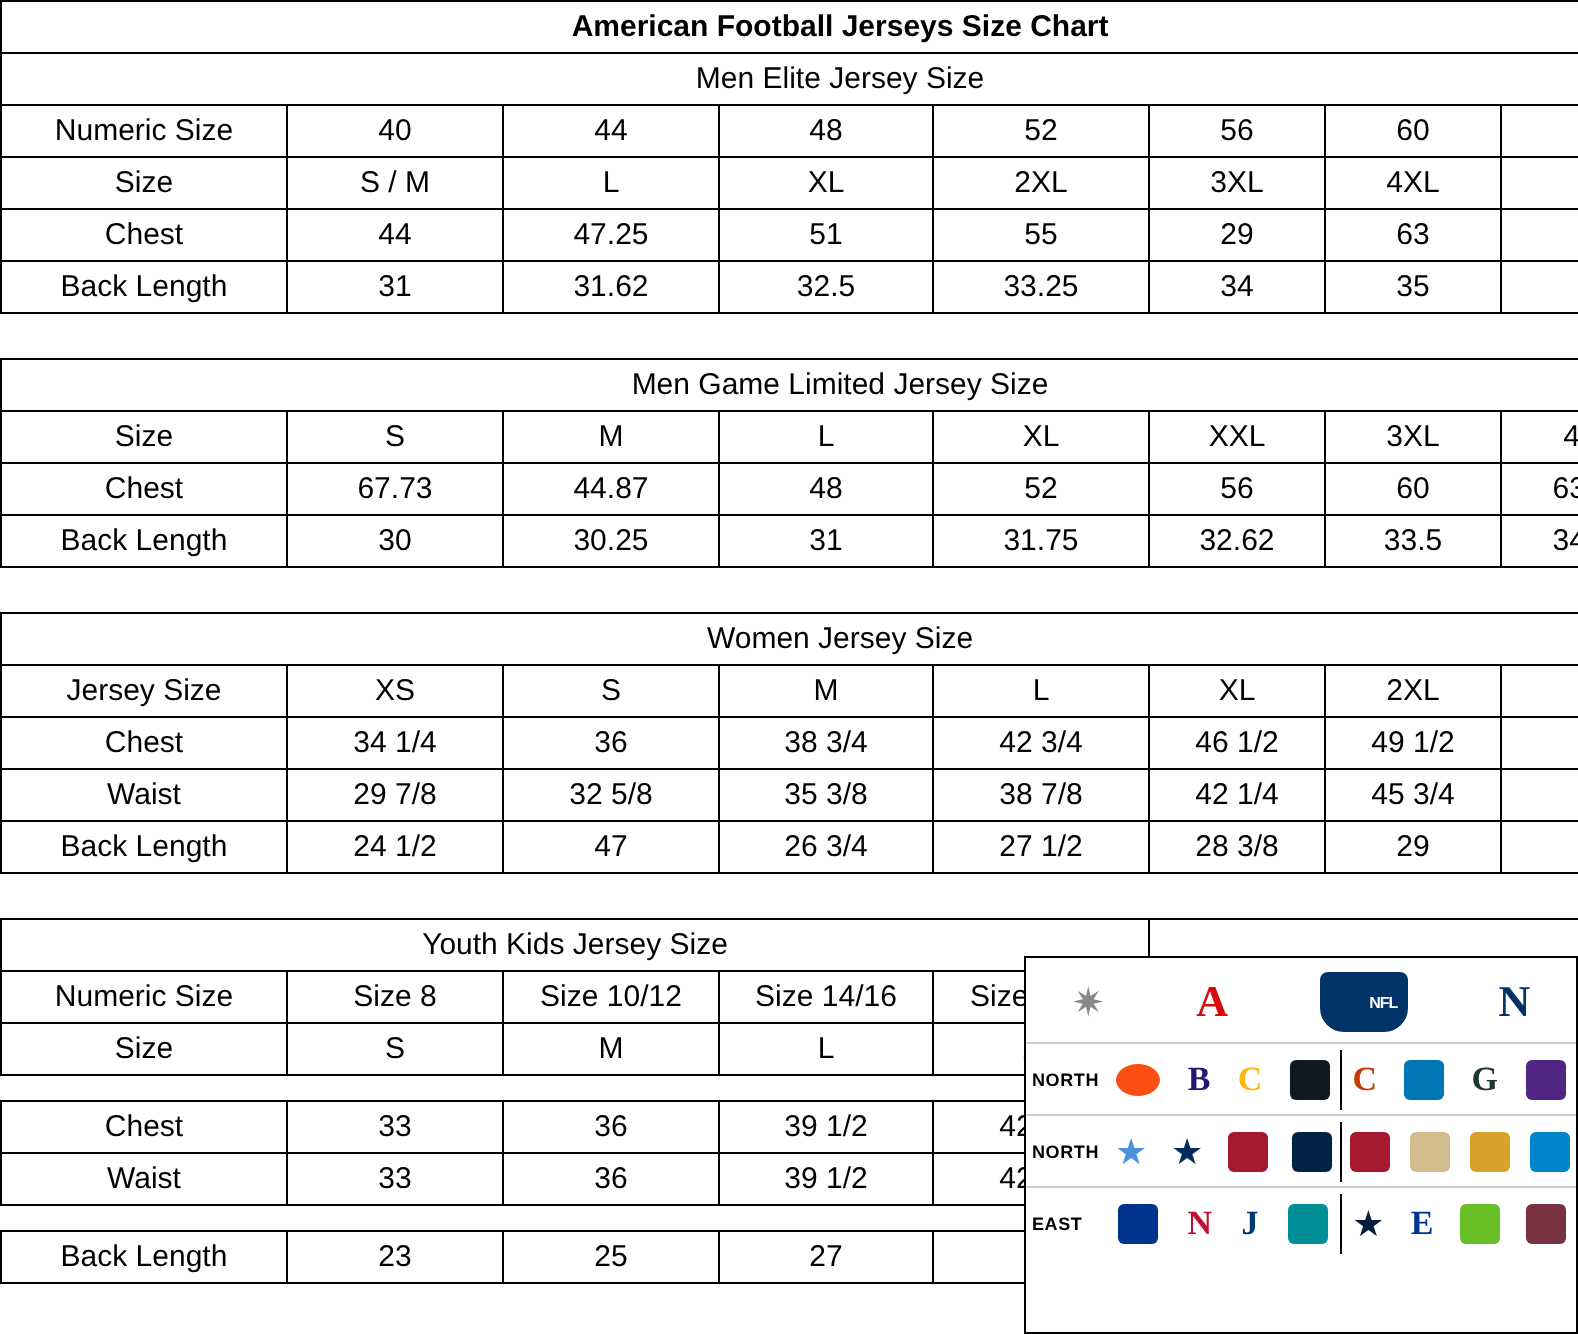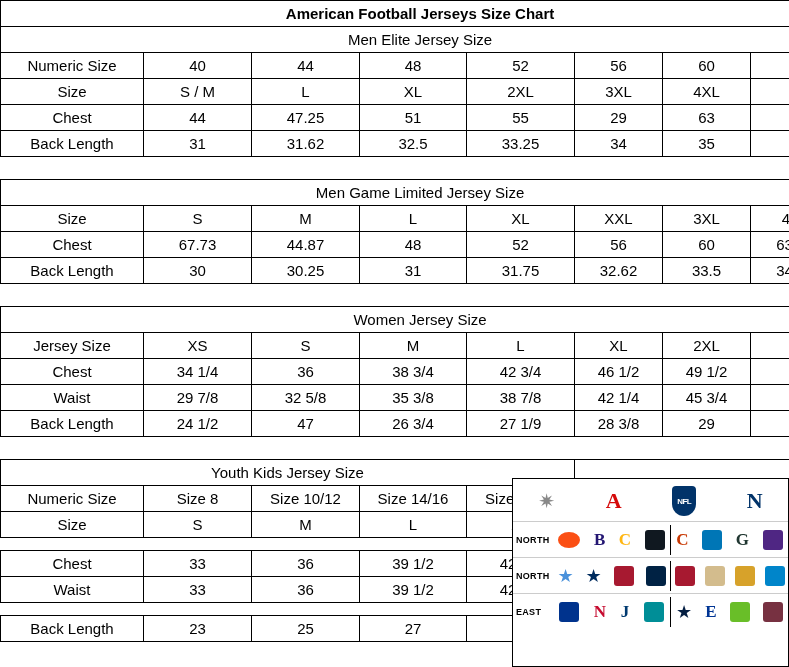--- a/index.html
+++ b/index.html
@@ -94,20 +94,21 @@
     height: 30px;
     background: #013369;
     border-radius: 4px 4px 12px 12px;
     color: #ffffff;
     font-size: 8px;
     font-weight: bold;
     display: flex;
     align-items: center;
     justify-content: center;
     letter-spacing: -0.5px;
+    padding-left: 20px;
   }
   .div-row {
     display: flex;
     align-items: center;
     height: 36px;
     border-top: 1px solid #cccccc;
     box-sizing: border-box;
   }
   .div-label {
     width: 40px;
@@ -291,21 +292,21 @@
         <td>38 7/8</td>
         <td>42 1/4</td>
         <td>45 3/4</td>
         <td></td>
       </tr>
       <tr>
         <td class="rowlabel">Back Length</td>
         <td>24 1/2</td>
         <td>47</td>
         <td>26 3/4</td>
-        <td>27 1/9</td>
+        <td>27 1/2</td>
         <td>28 3/8</td>
         <td>29</td>
         <td></td>
       </tr>
 
       <tr class="spacer">
           <td class="blank" colspan="8"></td>
         </tr>
 
       <tr>

